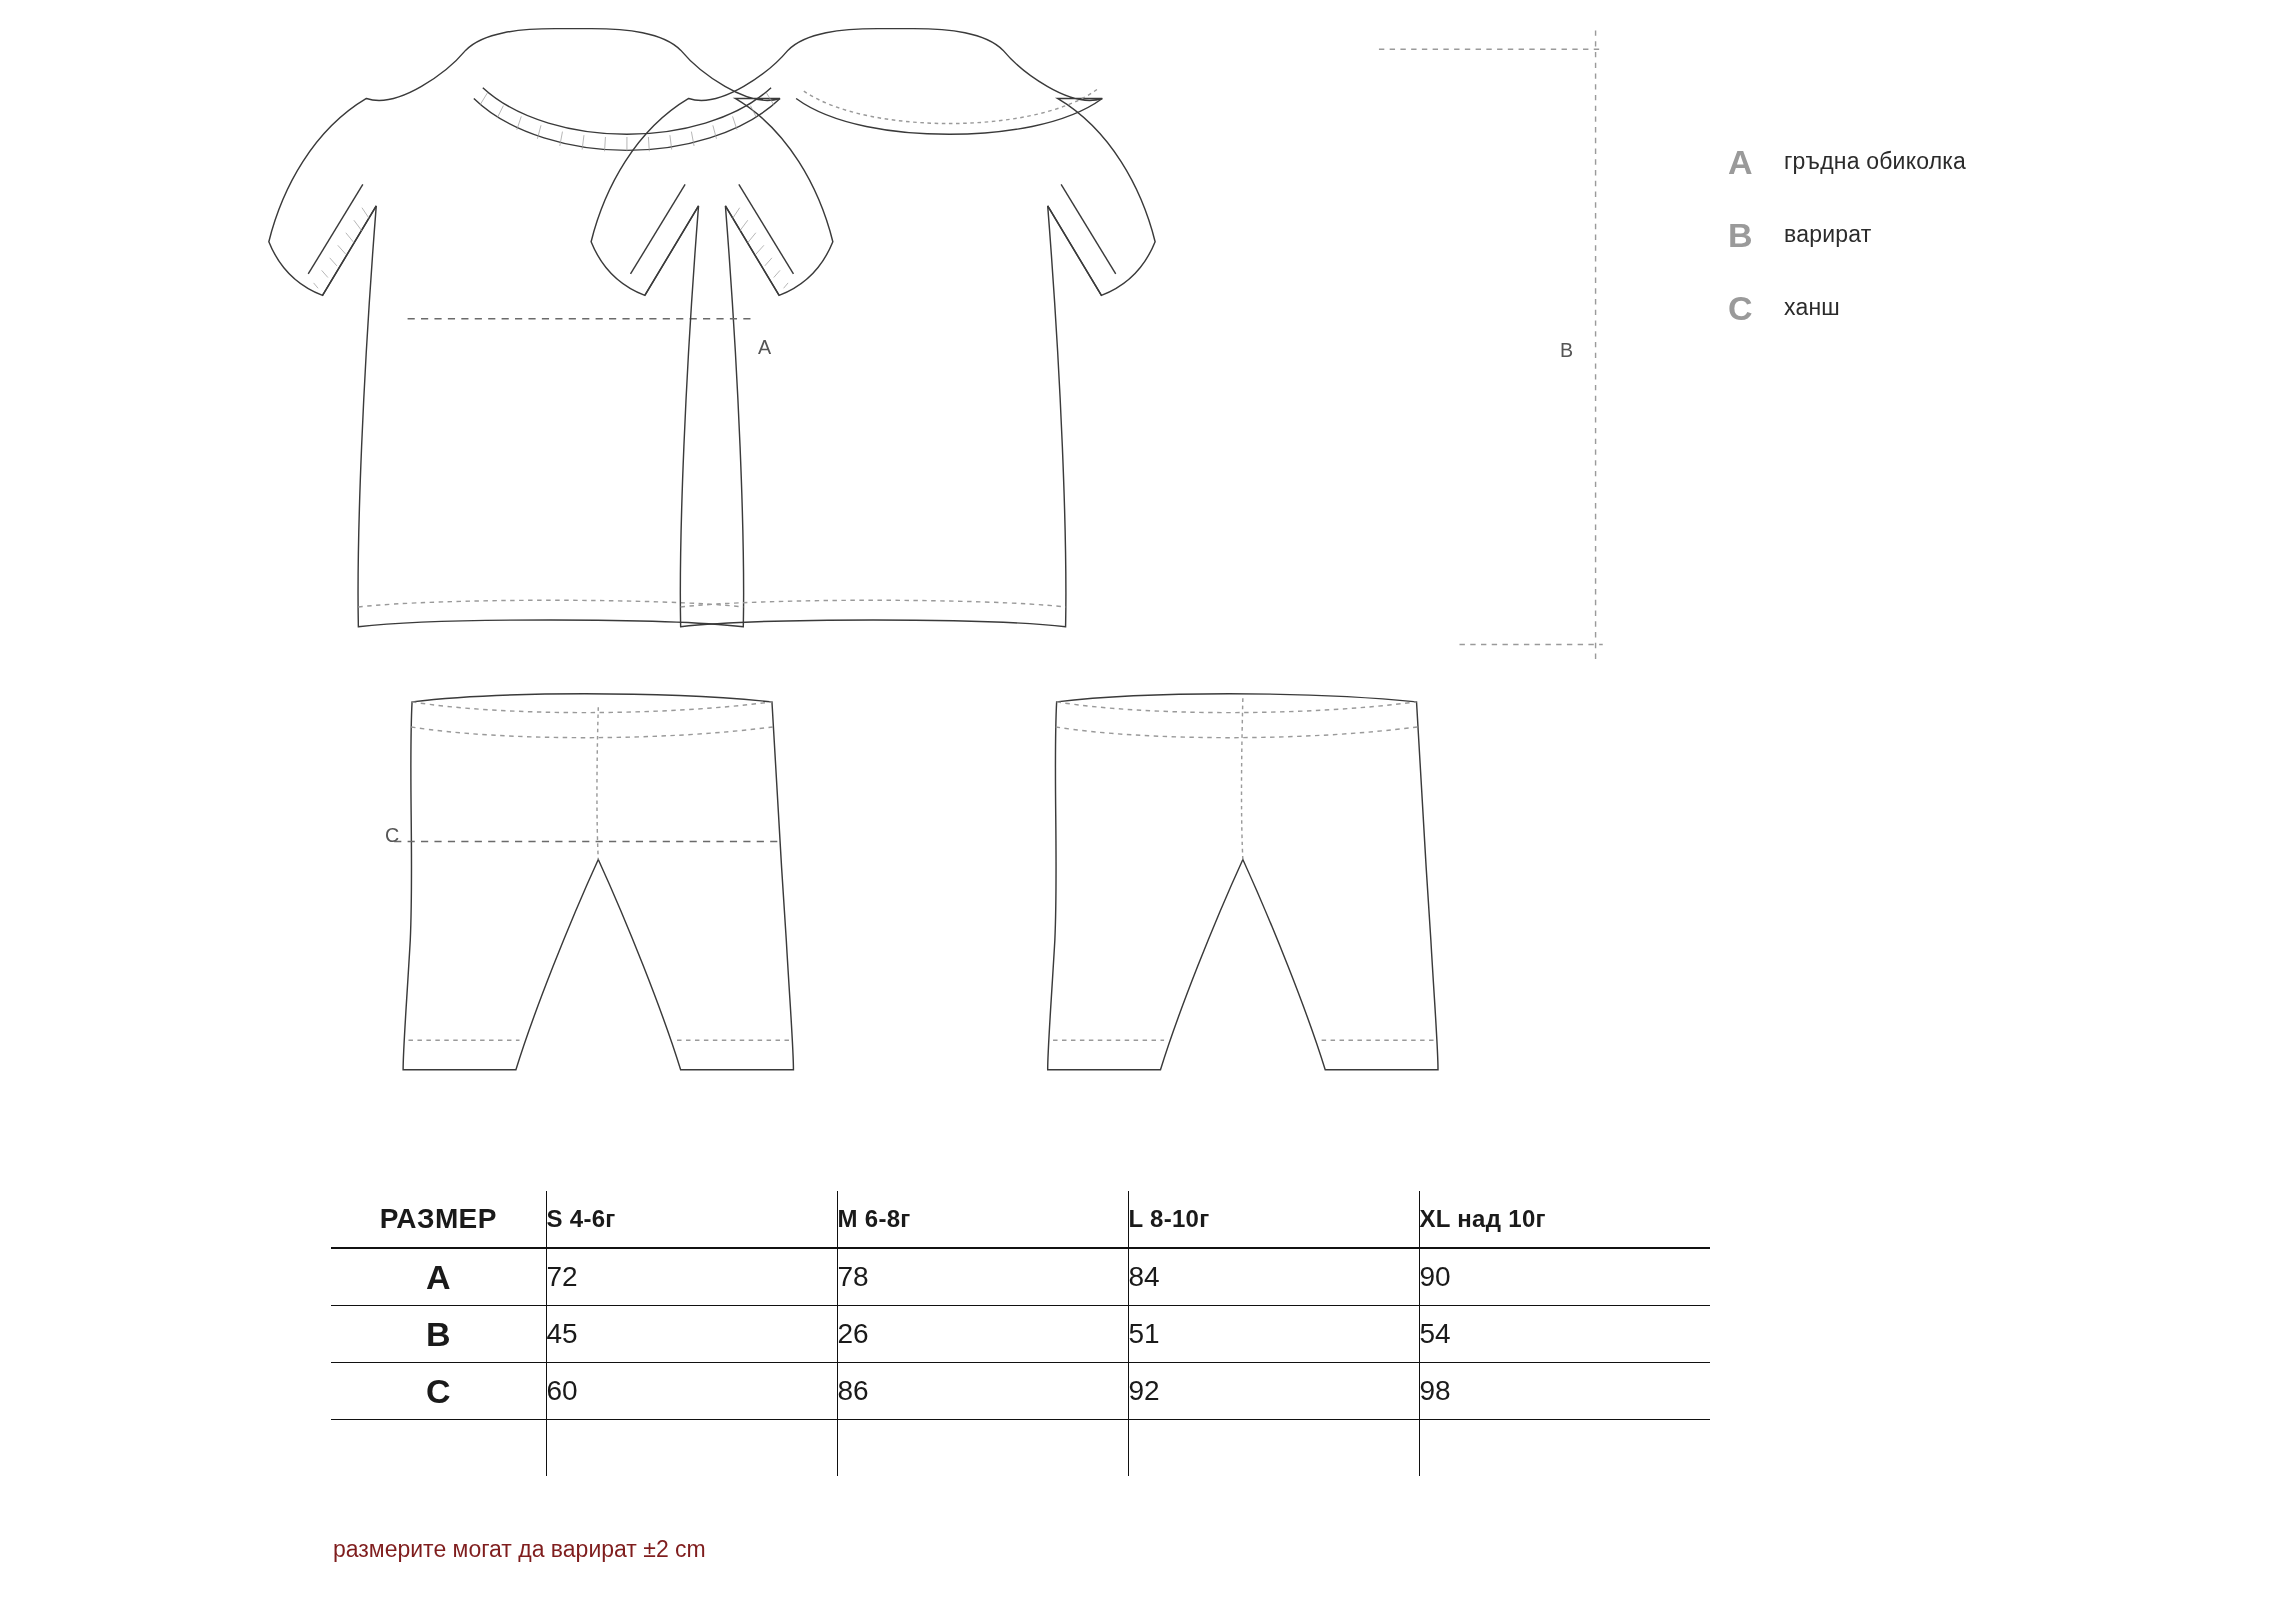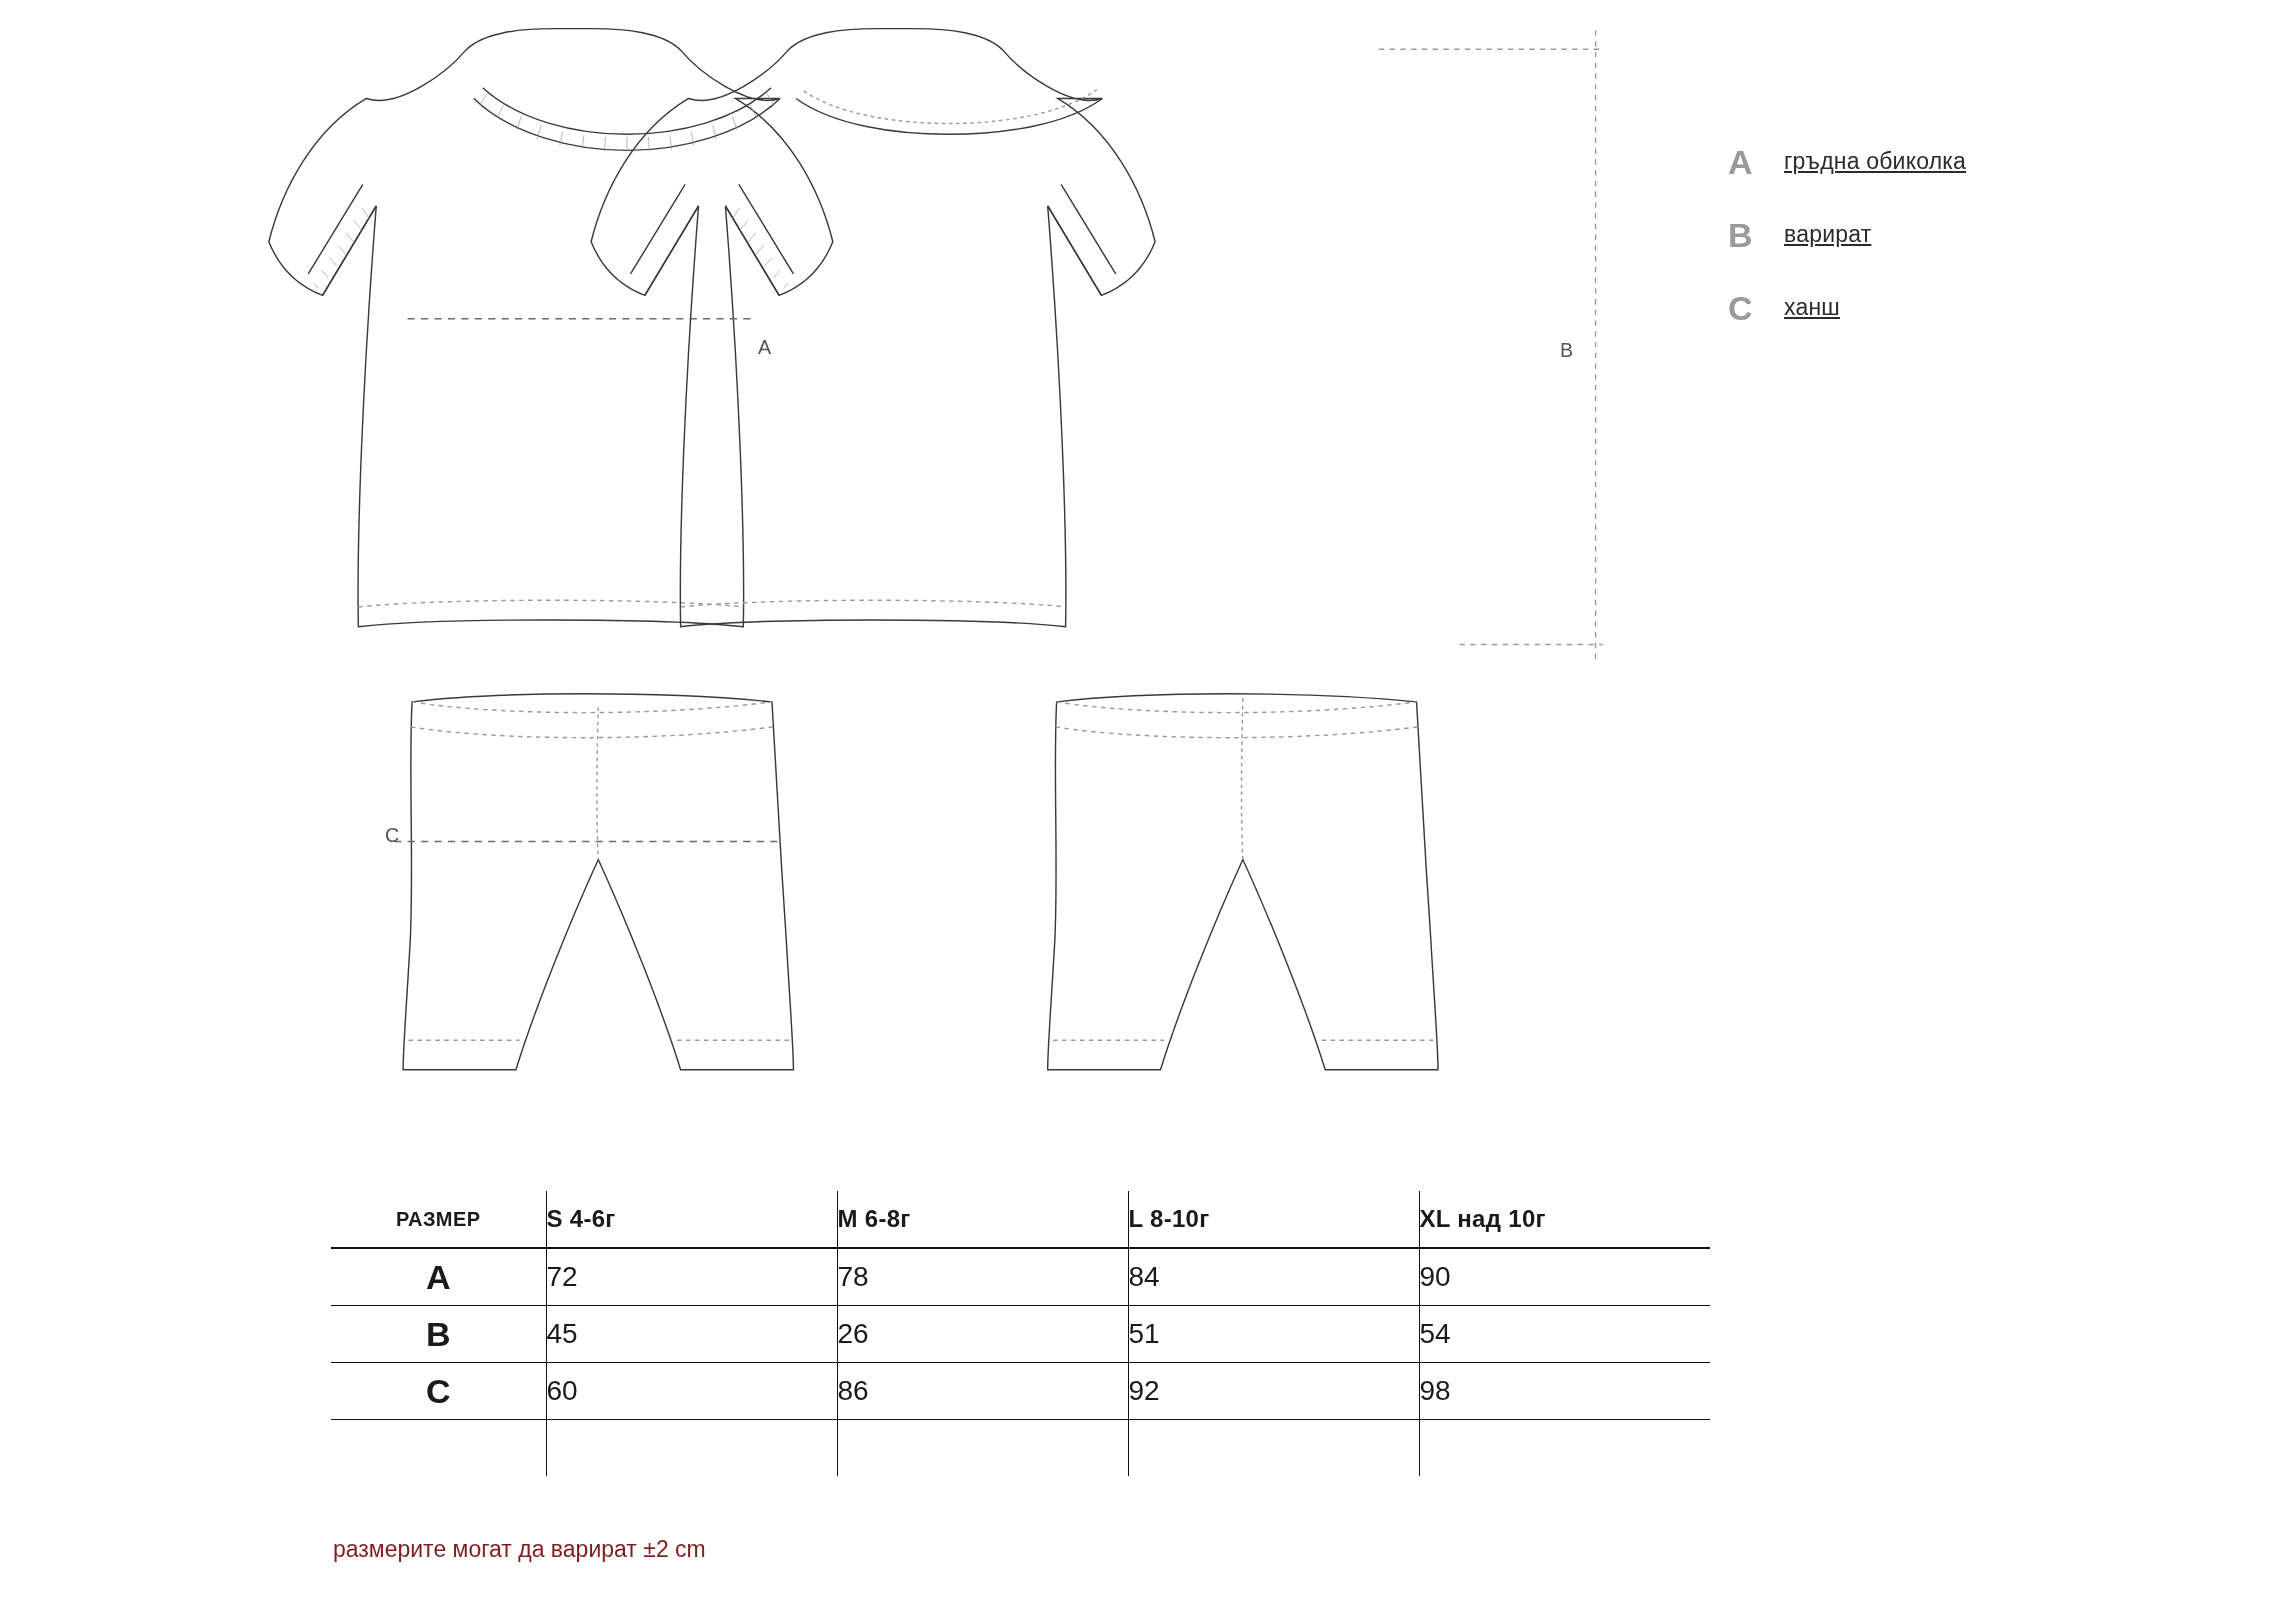--- a/index.html
+++ b/index.html
@@ -50,21 +50,20 @@
     font-size: 34px;
     font-weight: bold;
     color: #9a9a9a;
     text-align: left;
     line-height: 1;
   }
   .legend-label {
     font-size: 23px;
     color: #2b2b2b;
     letter-spacing: 0.2px;
-    text-decoration: underline;
   }
 
   
   .table-wrap {
     position: absolute;
     left: 331px;
     top: 1191px;
     width: 1379px;
   }
   table.size-table {
@@ -88,21 +87,21 @@
     border-right: none;
   }
   table.size-table tr.spacer td {
     border-bottom: none;
     height: 56px;
   }
   .col-label { width: 215px; }
   .col-size  { width: 291px; }
 
   th.hdr-label {
-    font-size: 20px;
+    font-size: 28px;
     font-weight: bold;
     text-align: center;
     letter-spacing: 0.4px;
   }
   th.hdr-size {
     font-size: 24px;
     font-weight: bold;
     text-align: left;
     padding-left: 34px;
     letter-spacing: 0.3px;

